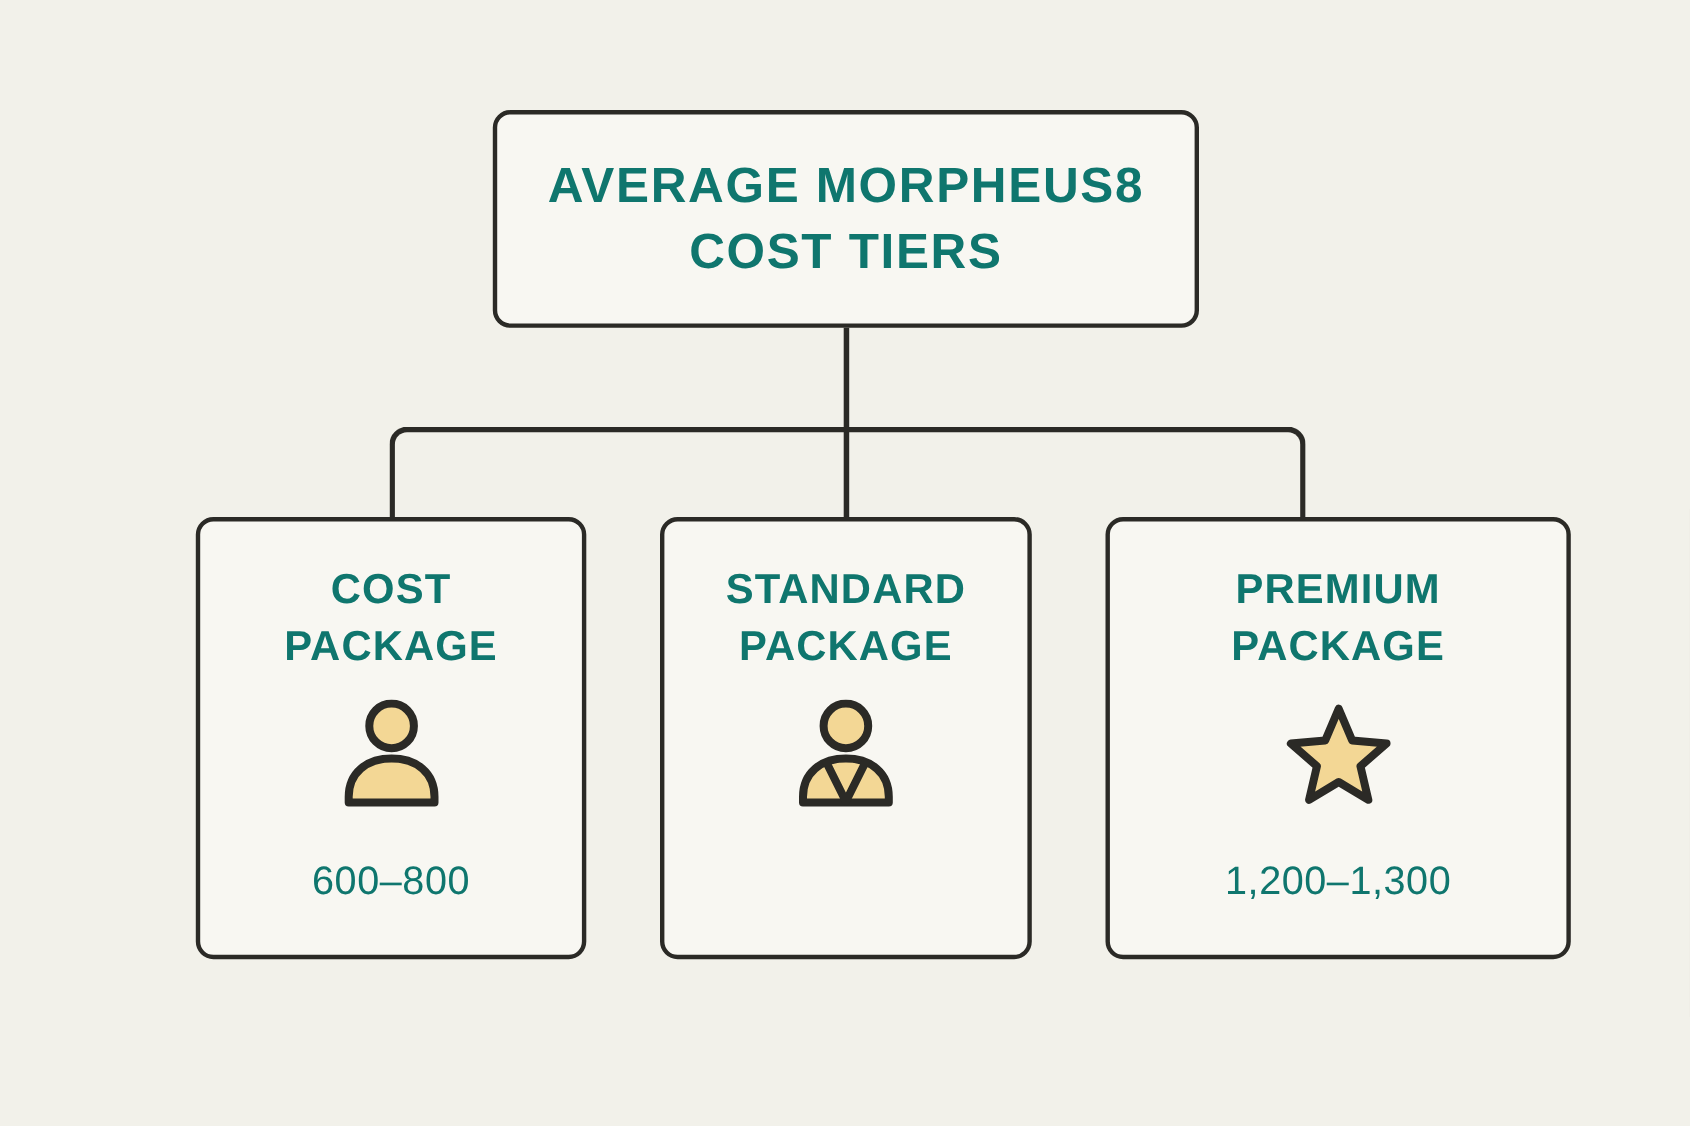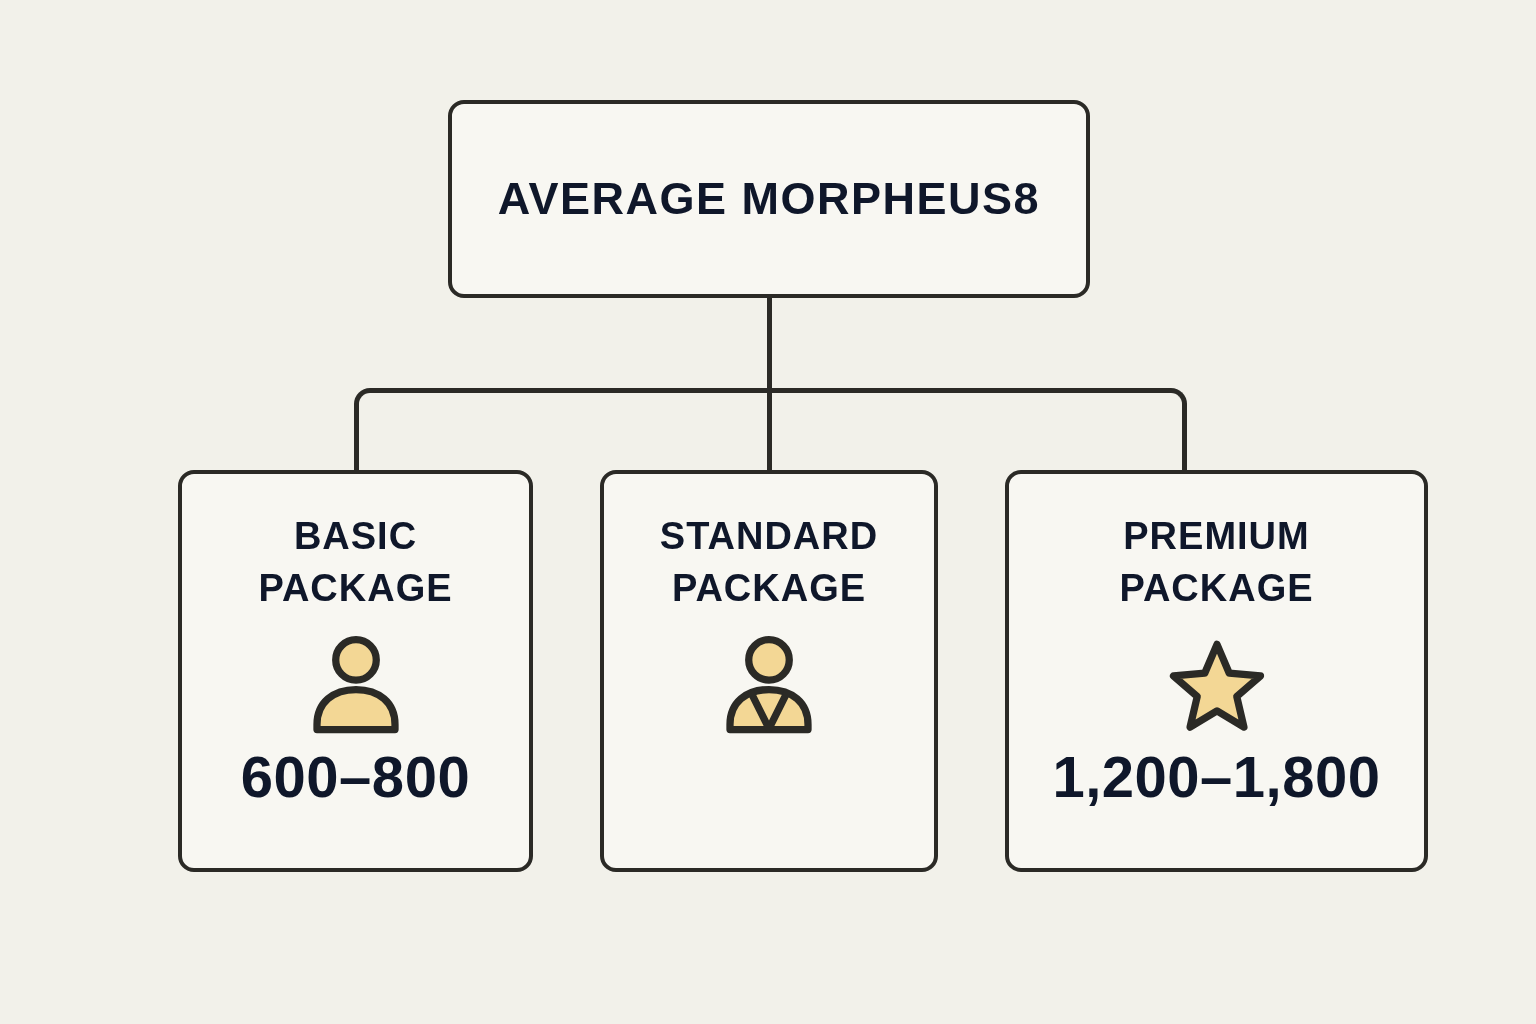--- a/index.html
+++ b/index.html
@@ -9,21 +9,21 @@
   body {
     font-family: "Liberation Sans", sans-serif;
     background: #e9e7e0;
   }
   .stage {
     position: relative;
     width: 1536px;
     height: 1024px;
     background: #f2f1ea;
     overflow: hidden;
-    color: #0f172a;
+    color: #0f766e;
   }
   .node {
     position: absolute;
     box-sizing: border-box;
     background: #f8f7f2;
     border: 4.5px solid #2b2a26;
     border-radius: 16px;
   }
   .title-box {
     left: 448px;
@@ -88,42 +88,43 @@
     height: 104px;
     flex: 0 0 auto;
   }
   .card-icon svg {
     width: 100%;
     height: 100%;
     display: block;
   }
   .card-range {
     margin-top: auto;
-    margin-bottom: 58px;
-    font-size: 58px;
-    font-weight: 700;
+    margin-bottom: 46px;
+    font-size: 36px;
+    font-weight: 400;
     letter-spacing: 0.5px;
     white-space: nowrap;
   }
 </style>
 </head>
 <body>
 
 <div class="stage">
 
   <div class="node title-box">
     <div class="title-line">AVERAGE MORPHEUS8</div>
+    <div class="title-line">COST TIERS</div>
   </div>
 
   <div class="stem"></div>
   <div class="bracket"></div>
 
   <div class="node card card-basic">
     <div class="card-label">
-      <div>BASIC</div>
+      <div>COST</div>
       <div>PACKAGE</div>
     </div>
     <div class="card-icon">
       <svg viewBox="0 0 100 100" aria-hidden="true">
         <circle cx="50" cy="23" r="19.5" fill="#f3d795" stroke="#2b2a26" stroke-width="7"></circle>
         <path d="M12.5,90 L12.5,85 C12.5,64 28,51.5 50,51.5 C72,51.5 87.5,64 87.5,85 L87.5,90 Z" fill="#f3d795" stroke="#2b2a26" stroke-width="7" stroke-linejoin="round"></path>
       </svg>
     </div>
     <div class="card-range">600–800</div>
   </div>
@@ -145,16 +146,16 @@
   <div class="node card card-premium">
     <div class="card-label">
       <div>PREMIUM</div>
       <div>PACKAGE</div>
     </div>
     <div class="card-icon">
       <svg viewBox="0 0 100 100" aria-hidden="true">
         <path d="M50,8 L61.8,35.8 L91.8,38.4 L69,58.2 L75.9,87.6 L50,72 L24.1,87.6 L31,58.2 L8.2,38.4 L38.2,35.8 Z" fill="#f3d795" stroke="#2b2a26" stroke-width="7" stroke-linejoin="round"></path>
       </svg>
     </div>
-    <div class="card-range">1,200–1,800</div>
+    <div class="card-range">1,200–1,300</div>
   </div>
 
 </div>
 
 </body></html>

